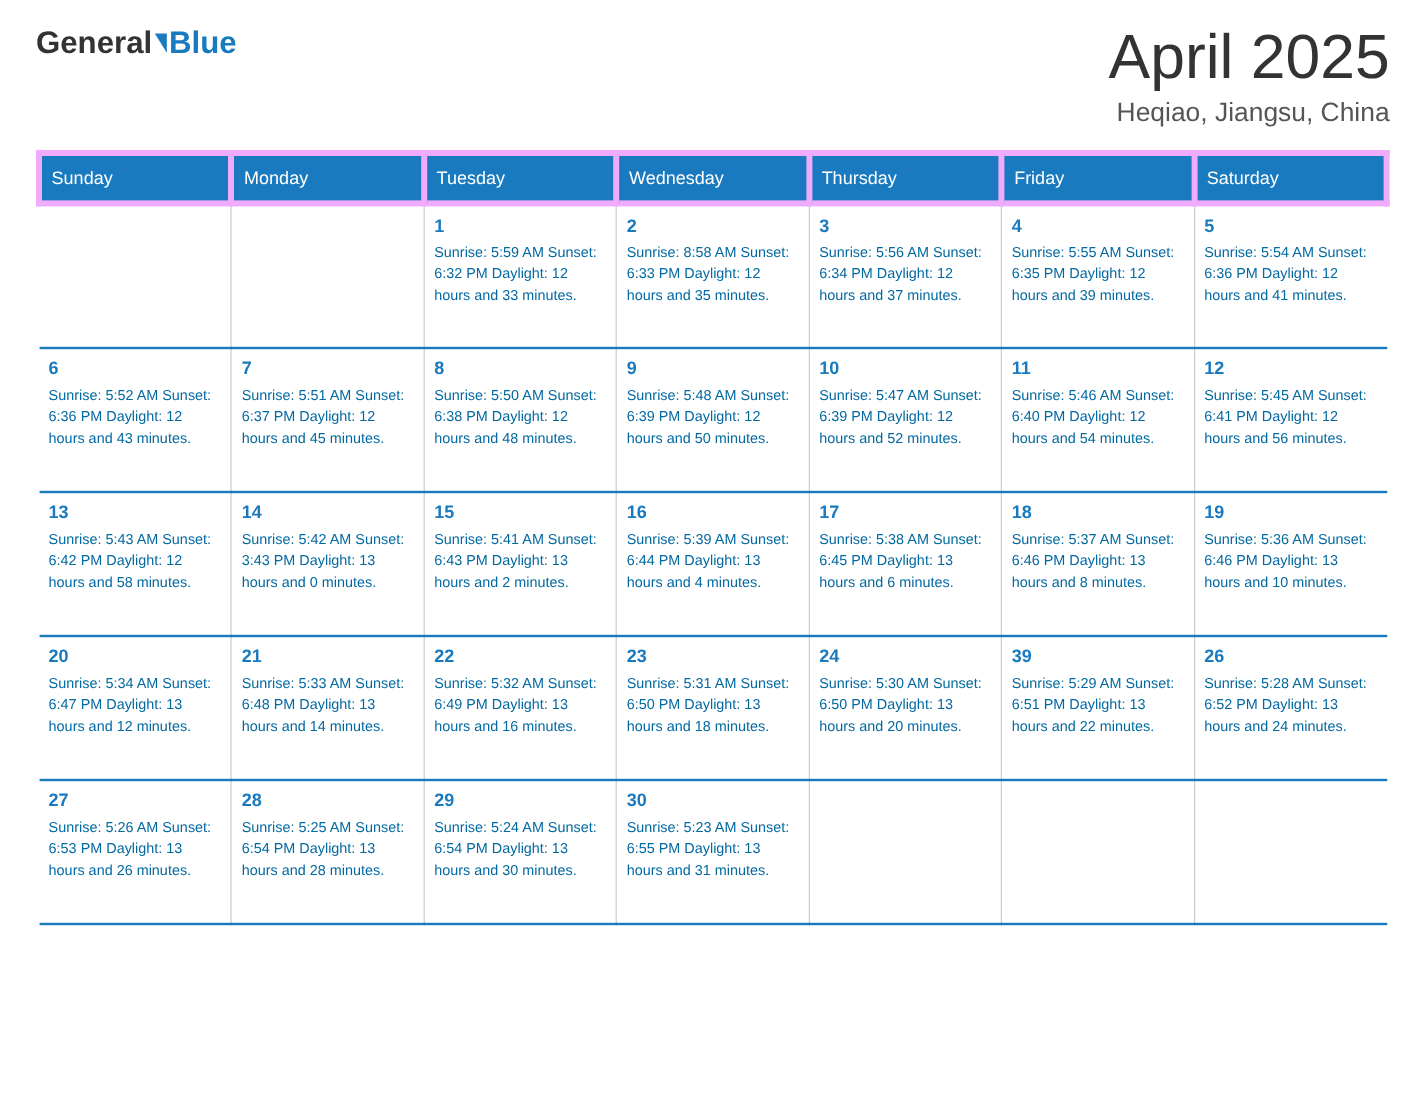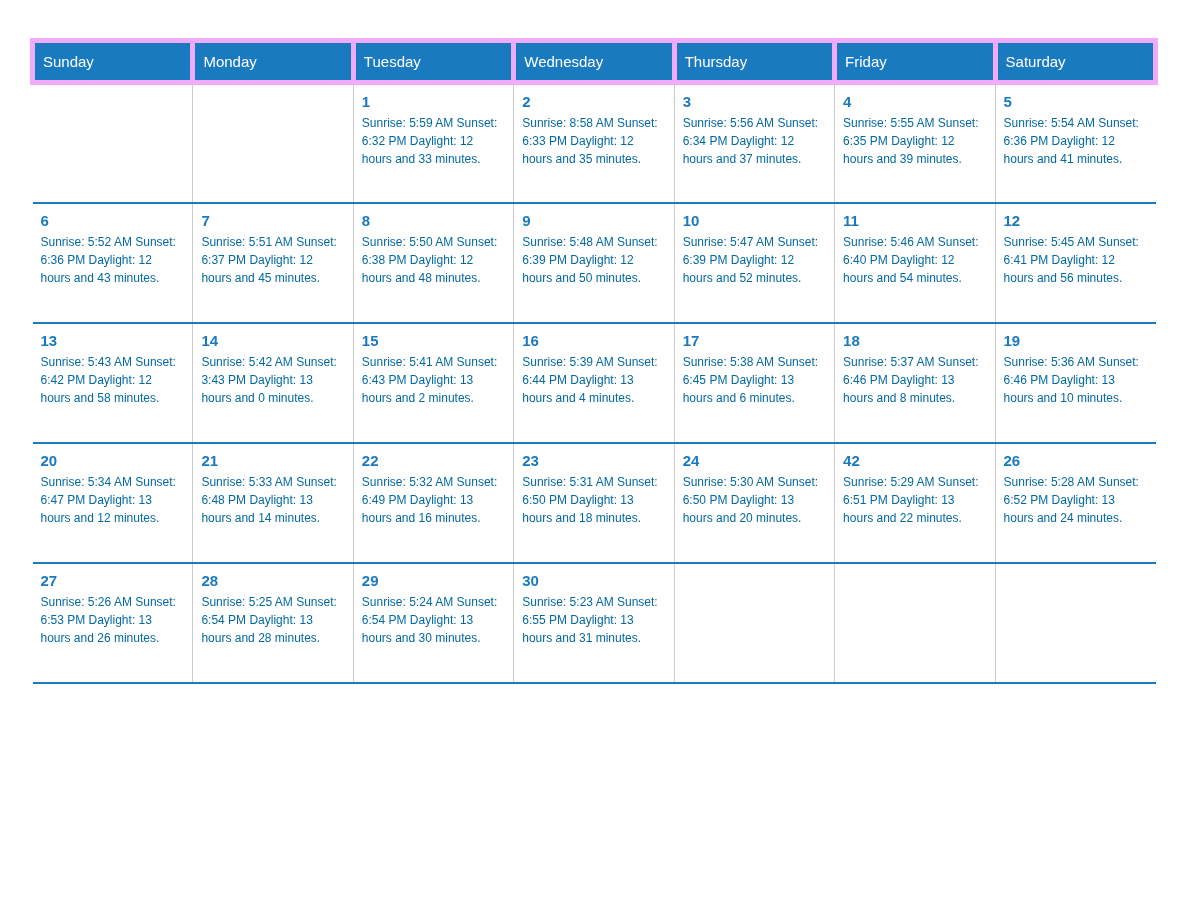--- a/index.html
+++ b/index.html
@@ -107,20 +107,33 @@
       line-height: 1.5;
     }
     .empty-cell {
       background: #fff;
     }
   </style>
 </head>
 <body>
 
 <div class="header">
+  <div class="logo">
+    <div class="logo-text">
+      <span class="logo-general">General</span>
+      <div class="logo-blue-part">
+        <div class="logo-triangle"></div>
+        <span class="logo-blue">Blue</span>
+      </div>
+    </div>
+  </div>
+  <div class="title-block">
+    <div class="title-month">April 2025</div>
+    <div class="title-location">Heqiao, Jiangsu, China</div>
+  </div>
 </div>
 
 <table>
   <thead>
     <tr>
     <th>Sunday</th>
         <th>Monday</th>
         <th>Tuesday</th>
         <th>Wednesday</th>
         <th>Thursday</th>
@@ -300,21 +313,21 @@
 and 18 minutes.</div>
         </td>
         <td>
           <span class="day-number">24</span>
           <div class="day-info">Sunrise: 5:30 AM
 Sunset: 6:50 PM
 Daylight: 13 hours
 and 20 minutes.</div>
         </td>
         <td>
-          <span class="day-number">42</span>
+          <span class="day-number">39</span>
           <div class="day-info">Sunrise: 5:29 AM
 Sunset: 6:51 PM
 Daylight: 13 hours
 and 22 minutes.</div>
         </td>
         <td>
           <span class="day-number">26</span>
           <div class="day-info">Sunrise: 5:28 AM
 Sunset: 6:52 PM
 Daylight: 13 hours

